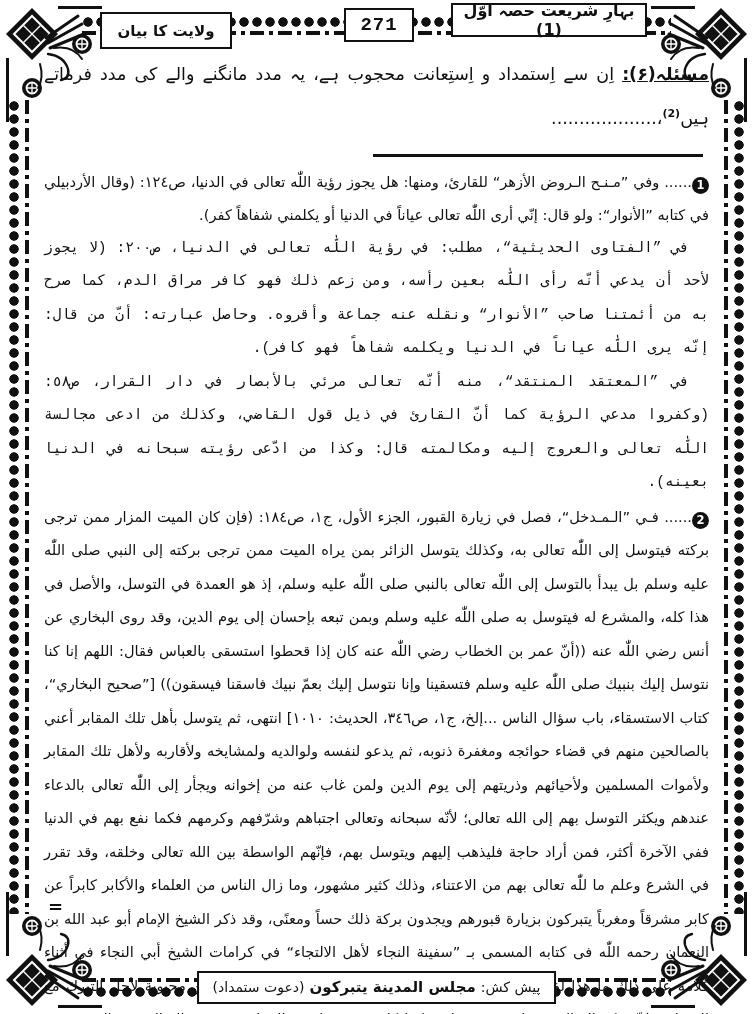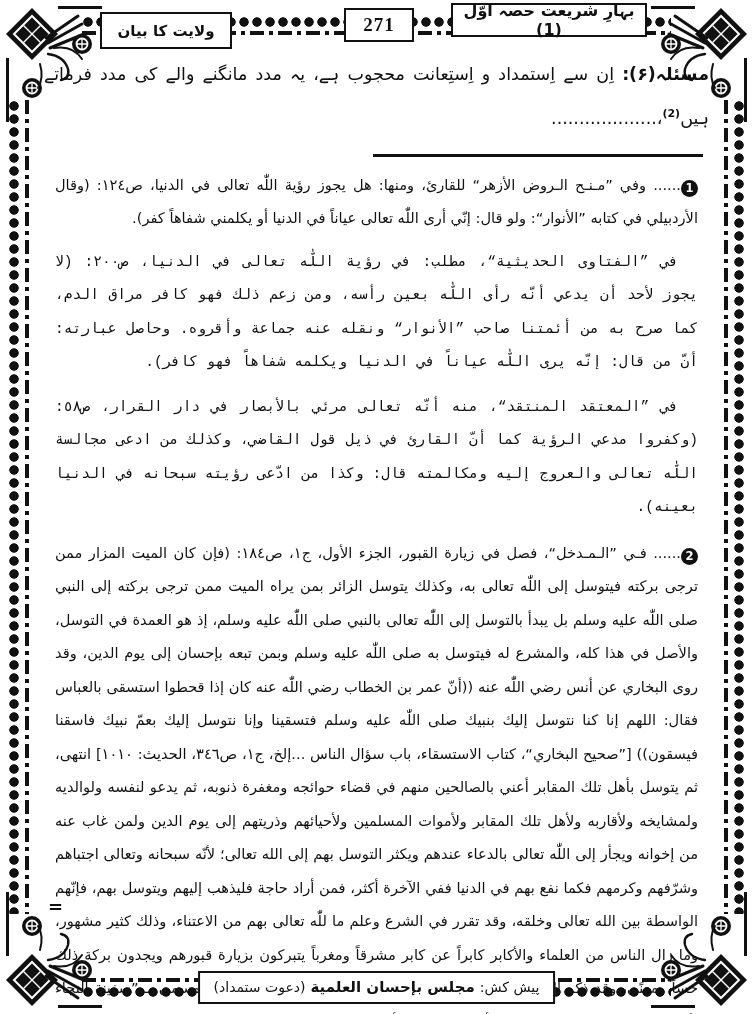--- a/index.html
+++ b/index.html
@@ -32,30 +32,30 @@
   .orn.tl{top:2px;left:2px;}
   .orn.tr{top:2px;right:2px;transform:scaleX(-1);}
   .orn.bl{bottom:2px;left:2px;transform:scaleY(-1);}
   .orn.br{bottom:2px;right:2px;transform:scale(-1,-1);}
   
   .hbox{position:absolute;z-index:3;background:#fff;border:2.5px solid #111;
     display:flex;align-items:center;justify-content:center;text-align:center;
     font-weight:700;}
   .hbox-title{top:3px;right:106px;width:192px;height:30px;font-size:16px;}
   .hbox-num{top:8px;left:344px;width:66px;height:30px;font-size:19px;
-    font-family:Liberation Serif, serif;direction:ltr;letter-spacing:1px;}
+    font-family:Liberation Mono, monospace;direction:ltr;letter-spacing:1px;}
   .hbox-chapter{top:12px;left:100px;width:128px;height:33px;font-size:15px;text-align:right;}
   
   .content{position:absolute;top:54px;right:44px;left:44px;z-index:2;}
   .intro{font-size:17.5px;line-height:40px;text-align:justify;font-weight:500;}
-  .intro .lbl{font-weight:800;}
+  .intro .lbl{font-weight:800;text-decoration:underline;}
   .supref{font-size:11px;vertical-align:super;direction:ltr;unicode-bidi:embed;font-weight:700;}
   .fn-sep{height:3px;background:#111;width:330px;margin:16px 6px 8px auto;}
   .footnotes{font-size:14.6px;line-height:33.5px;text-align:justify;}
-  .footnotes p{margin:11px;}
+  .footnotes p{margin:0;}
   .footnotes p.ind{text-indent:20px;font-family:Liberation Mono, monospace;}
   .fnmark{display:inline-flex;width:17px;height:17px;border-radius:50%;
     background:#111;color:#fff;font-size:11.5px;font-weight:700;
     align-items:center;justify-content:center;vertical-align:-2px;
     direction:ltr;line-height:1;}
   .fndots{letter-spacing:1px;}
   .cont-mark{position:absolute;left:48px;top:896px;z-index:2;
     font-size:18px;font-weight:800;}
   
   .fbox{position:absolute;z-index:4;left:50%;transform:translateX(-50%);
@@ -138,17 +138,17 @@
       <p class="ind"><span>في ”الفتاوى الحديثية“، مطلب: في رؤية اللّٰه تعالى في الدنيا، ص٢٠٠: (لا يجوز لأحد أن يدعي أنّه رأى اللّٰه بعين رأسه، ومن زعم ذلك فهو كافر مراق الدم، كما صرح به من أئمتنا صاحب ”الأنوار“ ونقله عنه جماعة وأقروه. وحاصل عبارته: أنّ من قال: إنّه يرى اللّٰه عياناً في الدنيا ويكلمه شفاهاً فهو كافر).</span></p>
       <p class="ind"><span>في ”المعتقد المنتقد“، منه أنّه تعالى مرئي بالأبصار في دار القرار، ص٥٨: (وكفروا مدعي الرؤية كما أنّ القارئ في ذيل قول القاضي، وكذلك من ادعى مجالسة اللّٰه تعالى والعروج إليه ومكالمته قال: وكذا من ادّعى رؤيته سبحانه في الدنيا بعينه).</span></p>
       <p><span class="fnmark">2</span><span class="fndots">......</span><span> فـي ”الـمـدخل“، فصل في زيارة القبور، الجزء الأول، ج١، ص١٨٤: (فإن كان الميت المزار ممن ترجى بركته فيتوسل إلى اللّٰه تعالى به، وكذلك يتوسل الزائر بمن يراه الميت ممن ترجى بركته إلى النبي صلى اللّٰه عليه وسلم بل يبدأ بالتوسل إلى اللّٰه تعالى بالنبي صلى اللّٰه عليه وسلم، إذ هو العمدة في التوسل، والأصل في هذا كله، والمشرع له فيتوسل به صلى اللّٰه عليه وسلم وبمن تبعه بإحسان إلى يوم الدين، وقد روى البخاري عن أنس رضي اللّٰه عنه ((أنّ عمر بن الخطاب رضي اللّٰه عنه كان إذا قحطوا استسقى بالعباس فقال: اللهم إنا كنا نتوسل إليك بنبيك صلى اللّٰه عليه وسلم فتسقينا وإنا نتوسل إليك بعمّ نبيك فاسقنا فيسقون)) [”صحيح البخاري“، كتاب الاستسقاء، باب سؤال الناس ...إلخ، ج١، ص٣٤٦، الحديث: ١٠١٠] انتهى، ثم يتوسل بأهل تلك المقابر أعني بالصالحين منهم في قضاء حوائجه ومغفرة ذنوبه، ثم يدعو لنفسه ولوالديه ولمشايخه ولأقاربه ولأهل تلك المقابر ولأموات المسلمين ولأحيائهم وذريتهم إلى يوم الدين ولمن غاب عنه من إخوانه ويجأر إلى اللّٰه تعالى بالدعاء عندهم ويكثر التوسل بهم إلى الله تعالى؛ لأنّه سبحانه وتعالى اجتباهم وشرّفهم وكرمهم فكما نفع بهم في الدنيا ففي الآخرة أكثر، فمن أراد حاجة فليذهب إليهم ويتوسل بهم، فإنّهم الواسطة بين الله تعالى وخلقه، وقد تقرر في الشرع وعلم ما للّٰه تعالى بهم من الاعتناء، وذلك كثير مشهور، وما زال الناس من العلماء والأكابر كابراً عن كابر مشرقاً ومغرباً يتبركون بزيارة قبورهم ويجدون بركة ذلك حساً ومعنًى، وقد ذكر الشيخ الإمام أبو عبد الله بن النعمان رحمه اللّٰه فى كتابه المسمى بـ ”سفينة النجاء لأهل الالتجاء“ في كرامات الشيخ أبي النجاء في أثناء كلامه على ذلك ما هذا لفظه: تحقق لذوي البصائر، والاعتبار أن زيارة قبور الصالحين محبوبة لأجل التبرك مع الاعتبار؛ فإنّ بركة الصالحين جارية بعد مماتهم كما كانت فى حياتهم والدعاء عند قبور الصالحين، والتشفع بهم معمول به عند علمائنا المحققين من أئمة الدين انتهى.</span></p>
     </div>
   </div>
 
   <div class="cont-mark">=</div>
 
   <div class="fbox">
     <span>پیش کش:</span>
-    <span class="main">مجلس بإحسان العلمیة</span>
+    <span class="main">مجلس المدینة يتبركون</span>
     <span>(دعوت ستمداد)</span>
   </div>
 
 </div>
 
 </body></html>

